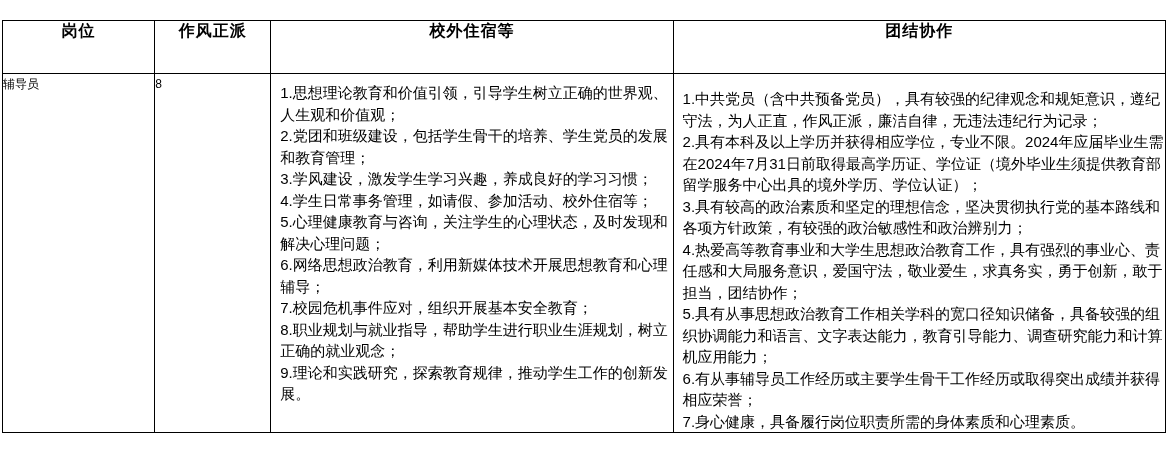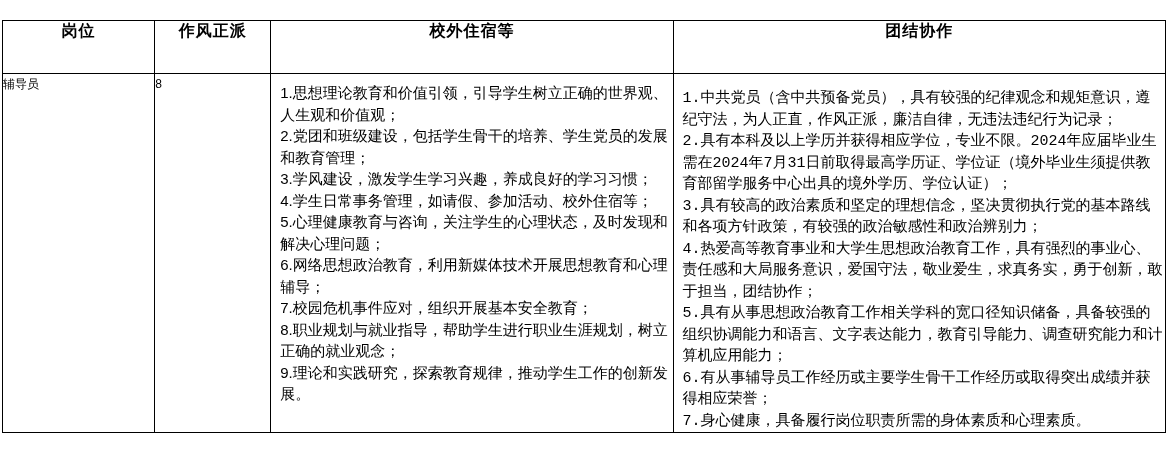--- a/index.html
+++ b/index.html
@@ -60,21 +60,20 @@
     white-space: pre-line;
     word-break: break-all;
   }
   .cell-text.duties {
     padding-left: 9px;
     padding-top: 8px;
   }
   .cell-text.require {
     padding-left: 9px;
     padding-top: 14px;
-    font-family: Liberation Mono, monospace;
   }
 </style>
 </head>
 <body>
 
 <div class="page">
   <table class="job-table">
     <colgroup>
       <col class="col-post">
       <col class="col-count">

